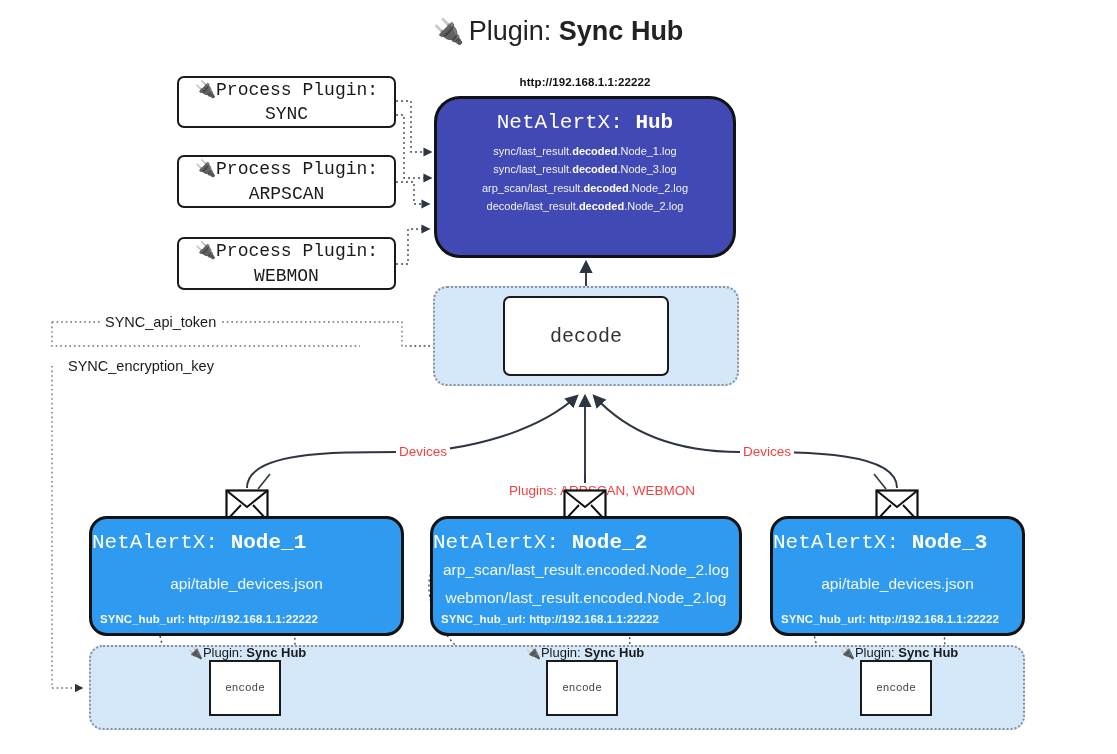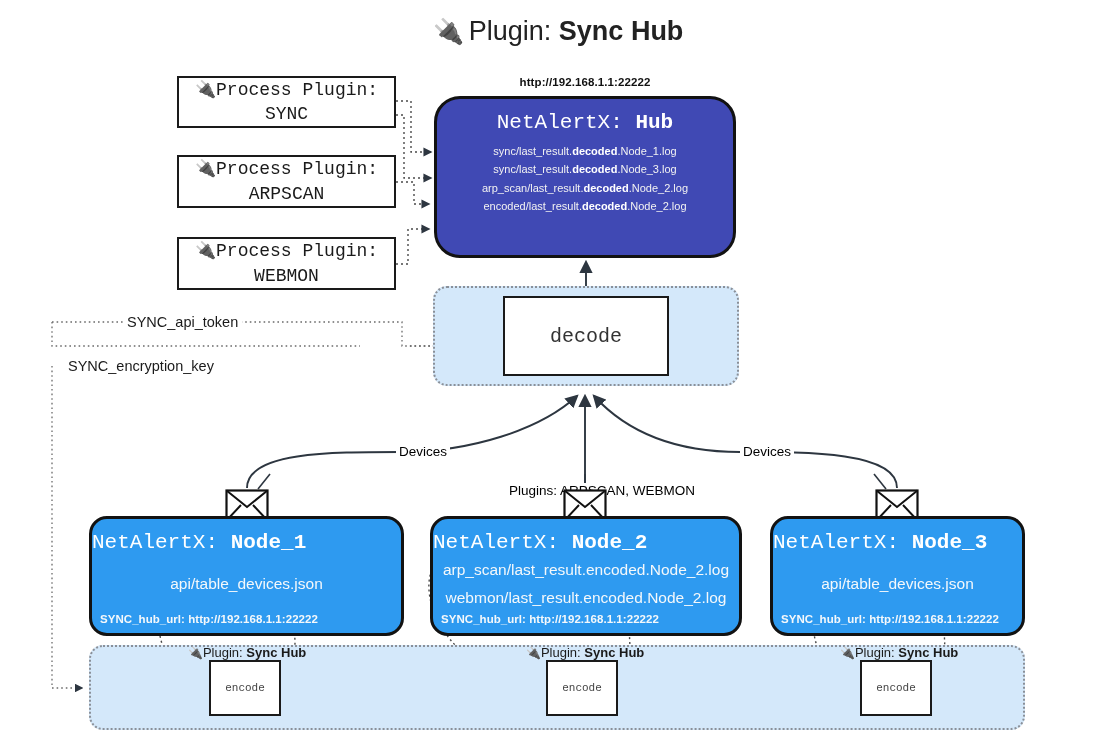--- a/index.html
+++ b/index.html
@@ -9,21 +9,21 @@
     font-family:"Liberation Sans", sans-serif;
     overflow:hidden;
     position:relative;
   }
   #stage{position:absolute;left:0;top:0;width:1117px;height:754px;}
 
   
   #edges{position:absolute;left:0;top:0;width:1117px;height:754px;}
 
   
-  .node{position:absolute;box-sizing:border-box;}
+  .node{position:absolute;box-sizing:border-box;border-radius:7px;}
 
   
   #page-title{
     position:absolute;left:0;top:16px;width:1117px;
     text-align:center;
     font-size:27px;color:#222;
     white-space:nowrap;
   }
   #page-title .plug{font-size:25px;margin-right:4px;}
   #page-title .strong{font-weight:bold;}
@@ -120,21 +120,21 @@
   .encode-box{
     position:absolute;width:72px;height:56px;
     background:#ffffff;border:2px solid #1a1a1a;box-sizing:border-box;
     display:flex;align-items:center;justify-content:center;
     font-family:"Liberation Mono", monospace;
     font-size:11px;color:#444;
   }
 
   
   .edge-label{
-    position:absolute;font-size:13.5px;color:#000000;
+    position:absolute;font-size:13.5px;color:#ef4444;
     background:#ffffff;white-space:nowrap;padding:0 3px;
   }
   .tok-label{
     position:absolute;font-size:14.5px;color:#1a1a1a;
     background:#ffffff;white-space:nowrap;padding:0 4px;
   }
 </style>
 </head>
 <body>
 
@@ -223,28 +223,28 @@
     <div class="logline">
       <span>sync/last_result.</span><b>decoded</b><span>.Node_1.log</span>
     </div>
     <div class="logline">
       <span>sync/last_result.</span><b>decoded</b><span>.Node_3.log</span>
     </div>
     <div class="logline">
       <span>arp_scan/last_result.</span><b>decoded</b><span>.Node_2.log</span>
     </div>
     <div class="logline">
-      <span>encoded/last_result.</span><b>decoded</b><span>.Node_2.log</span>
+      <span>decode/last_result.</span><b>decoded</b><span>.Node_2.log</span>
     </div>
   </div>
 
   <div id="decode-group" class="node"></div>
   <div id="decode-box" class="node">decode</div>
 
-  <div class="tok-label" style="left:101px;top:314px;margin-left:22px;">SYNC_api_token</div>
+  <div class="tok-label" style="left:101px;top:314px;">SYNC_api_token</div>
   <div class="tok-label" style="left:64px;top:358px;">SYNC_encryption_key</div>
 
   <div class="edge-label" style="left:396px;top:444px;">Devices</div>
   <div class="edge-label" style="left:740px;top:444px;">Devices</div>
   <div class="edge-label" style="left:506px;top:461px;margin-top:22px;">Plugins: ARPSCAN, WEBMON</div>
 
   <svg class="envelope" style="left:225px;top:489px;" viewBox="0 0 44 33">
     <rect x="1.5" y="1.5" width="41" height="30" fill="#ffffff" stroke="#111" stroke-width="2.2"></rect>
     <path d="M 1.5 1.5 L 22 18 L 42.5 1.5" fill="none" stroke="#111" stroke-width="2"></path>
     <path d="M 1.5 31.5 L 16 16 M 42.5 31.5 L 28 16" fill="none" stroke="#111" stroke-width="2"></path>

